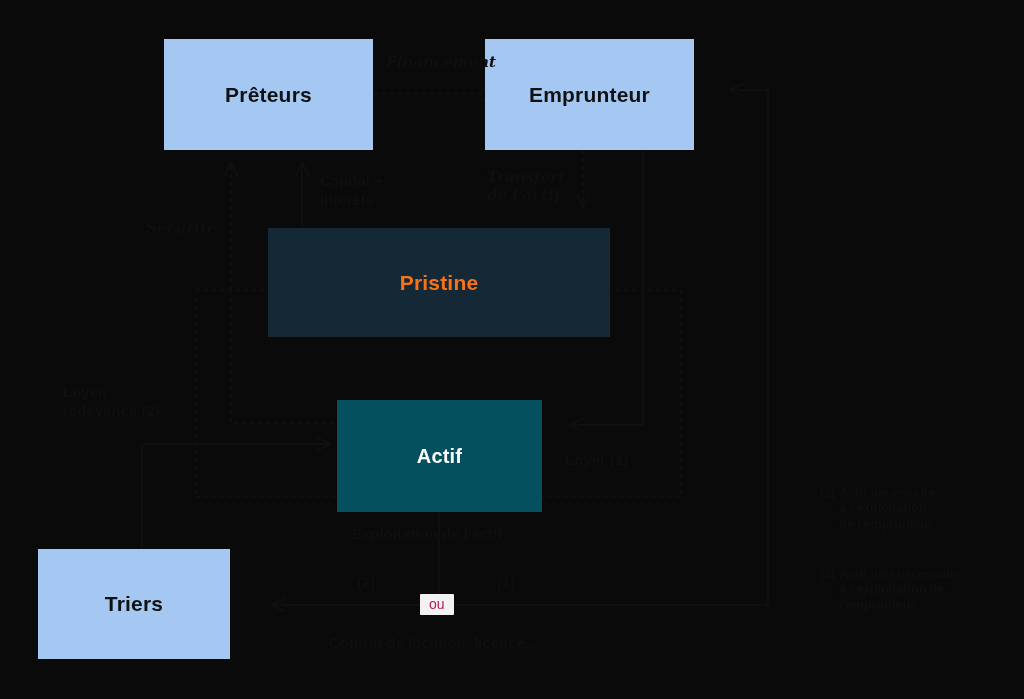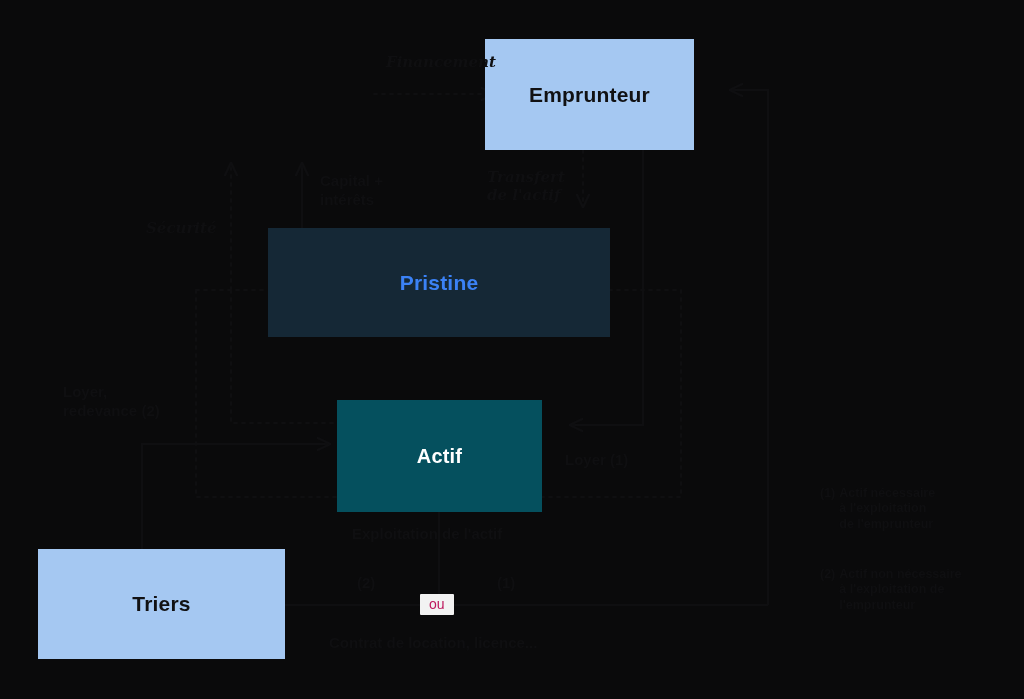--- a/index.html
+++ b/index.html
@@ -36,21 +36,21 @@
     font-weight: bold;
     letter-spacing: 0.2px;
   }
   .box-blue {
     background: #a5c8f2;
     color: #111113;
     font-size: 21px;
   }
   .box-navy {
     background: #152836;
-    color: #3b82f6;
+    color: #f97316;
     font-size: 21px;
   }
   .box-teal {
     background: #05505e;
     color: #ffffff;
     font-size: 20px;
     margin-top: 29px;
   }
   .lbl {
     position: absolute;
@@ -129,34 +129,37 @@
       <path d="M 439 483 L 439 596"></path>
 
       <path d="M 142 549 L 142 444 L 330 444" marker-end="url(#arrowSolid)"></path>
 
       <path d="M 196 290 L 196 497 L 681 497 L 681 290 L 610 290" stroke-dasharray="3 5" stroke-linecap="round"></path>
       <path d="M 231 290 L 231 423 L 339 423" stroke-dasharray="3 5" stroke-linecap="round"></path>
       <path d="M 196 290 L 268 290" stroke-dasharray="3 5" stroke-linecap="round"></path>
     </g>
   </svg>
 
+  <div class="box box-blue" style="left:164px; top:39px; width:209px; height:111px;">
+    <span>Prêteurs</span>
+  </div>
 
   <div class="box box-blue" style="left:485px; top:39px; width:209px; height:111px;">
     <span>Emprunteur</span>
   </div>
 
   <div class="box box-navy" style="left:268px; top:228px; width:342px; height:109px;">
     <span>Pristine</span>
   </div>
 
   <div class="box box-teal" style="left:337px; top:371px; width:205px; height:112px;">
     <span>Actif</span>
   </div>
 
-  <div class="box box-blue" style="left:38px; top:549px; width:247px; height:110px;">
+  <div class="box box-blue" style="left:38px; top:549px; width:192px; height:110px;">
     <span>Triers</span>
   </div>
 
   <div class="lbl-italic" style="left:386px; top:53px;">Financement</div>
 
   <div class="lbl" style="left:320px; top:171px;">Capital +
 intérêts</div>
 
   <div class="lbl-italic" style="left:146px; top:219px;">Sécurité</div>
 

